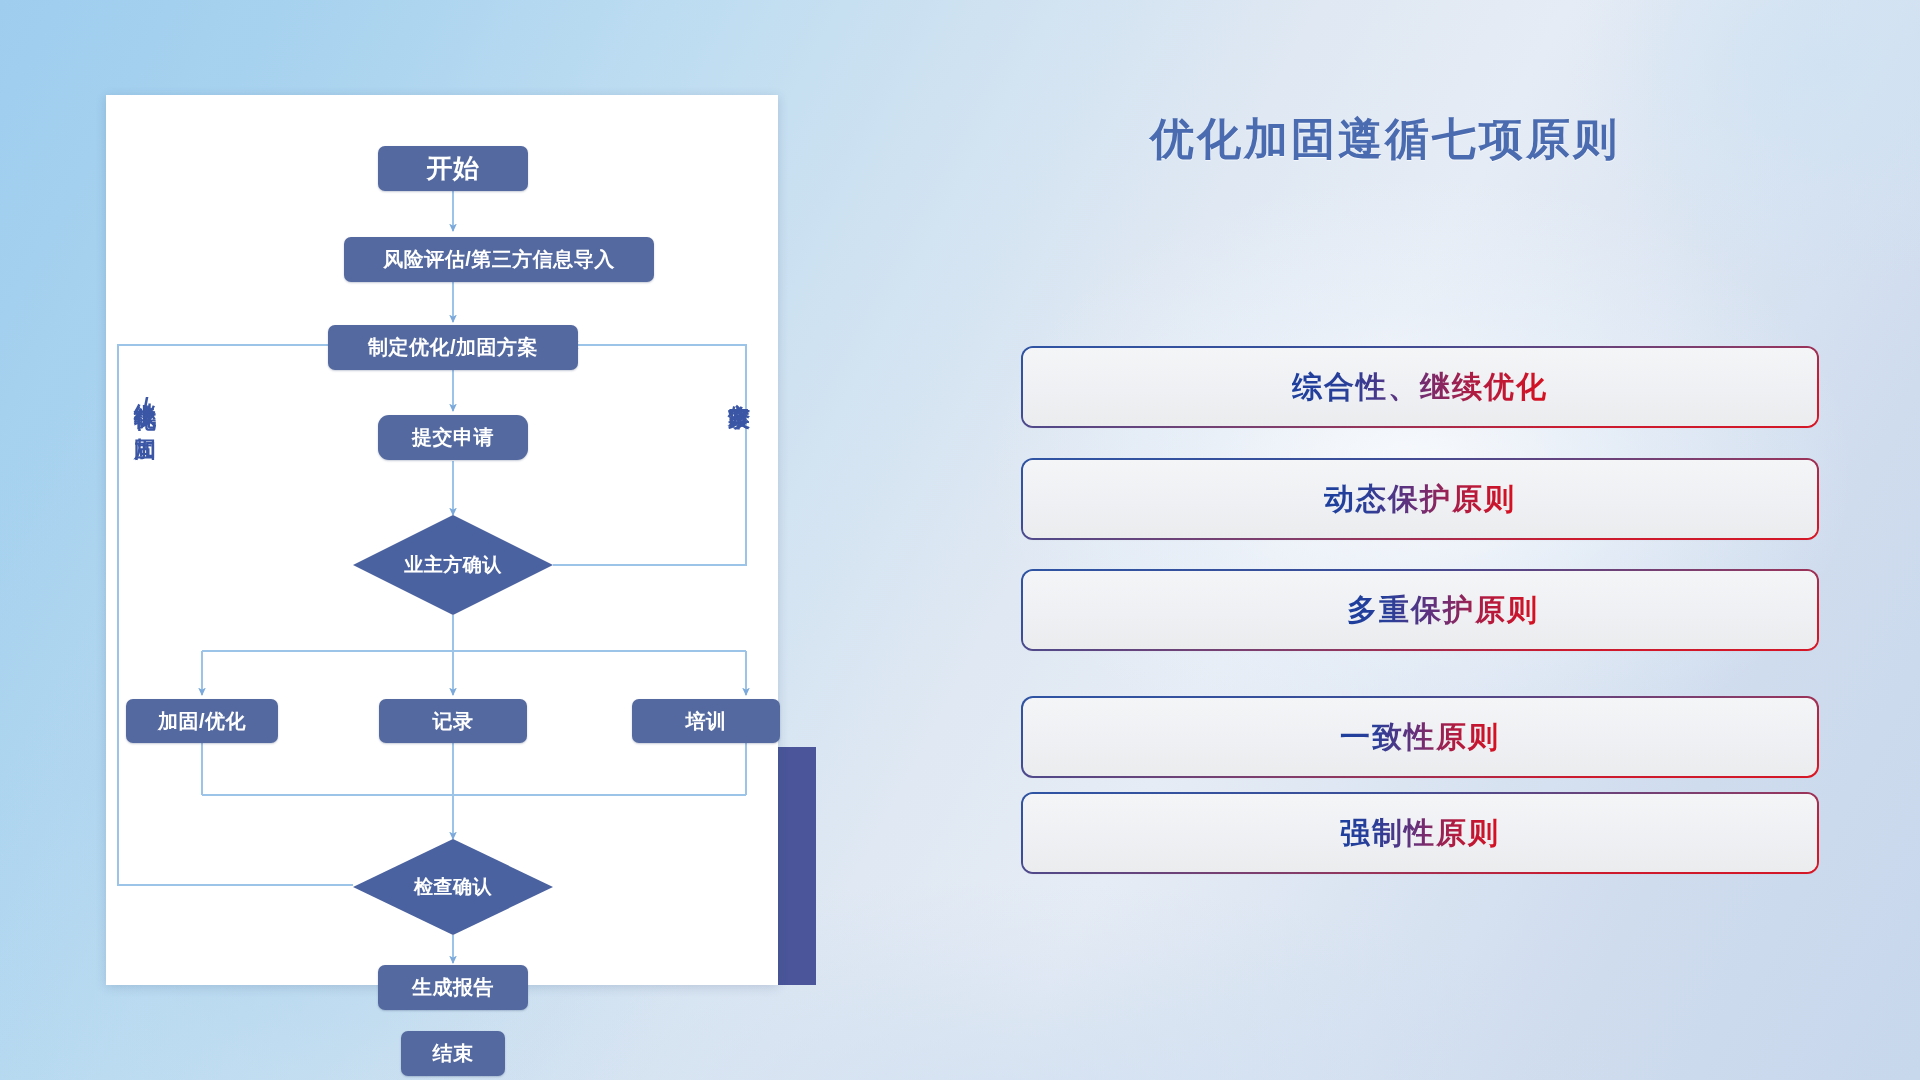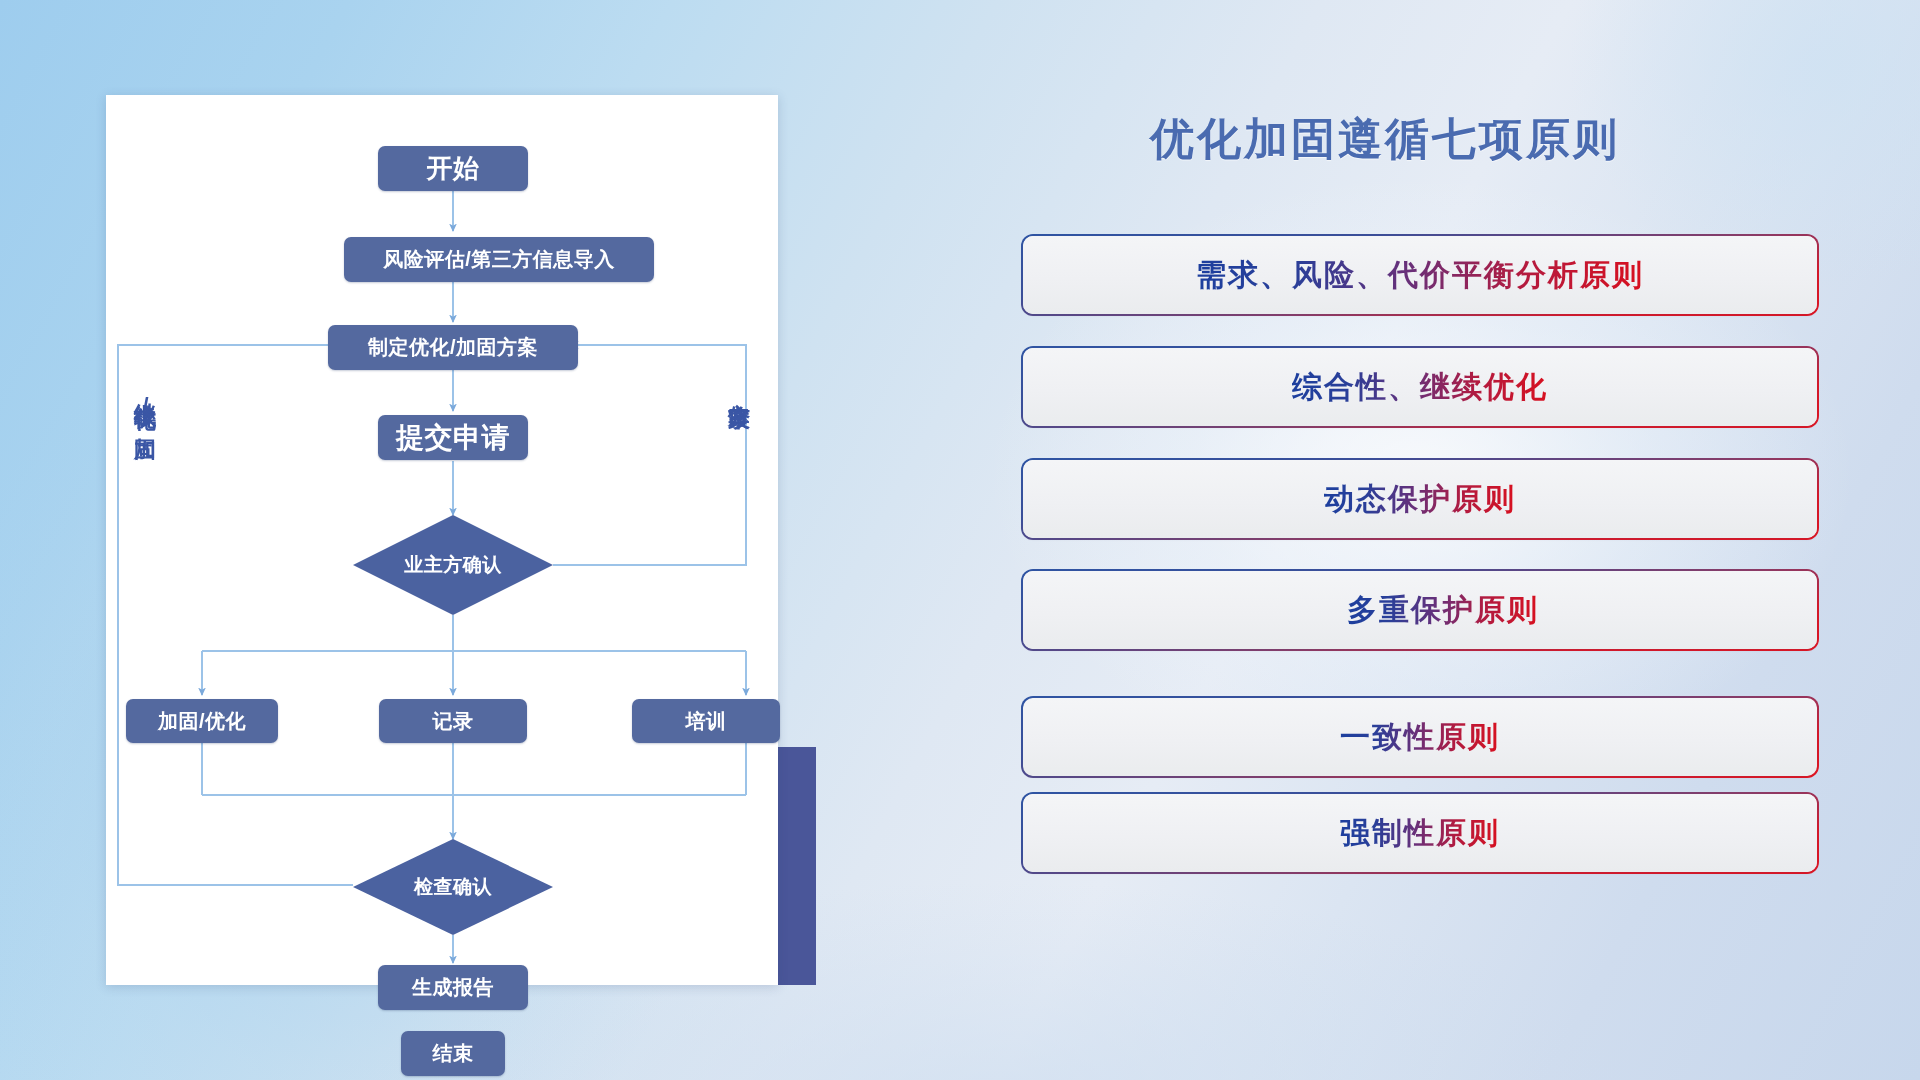--- a/index.html
+++ b/index.html
@@ -182,21 +182,21 @@
     </div>
 
     <div class="node proc" style="left:192px;top:142px;width:310px;height:45px;font-size:20px;margin-left:46px;">
       <span>风险评估/第三方信息导入</span>
     </div>
 
     <div class="node proc" style="left:222px;top:230px;width:250px;height:45px;font-size:20px;">
       <span>制定优化/加固方案</span>
     </div>
 
-    <div class="node proc" style="left:272px;top:320px;width:150px;height:45px;font-size:28px;">
+    <div class="node proc" style="left:272px;top:320px;width:150px;height:45px;font-size:20px;border-radius:11px;">
       <span>提交申请</span>
     </div>
 
     <div class="node dia" style="left:247px;top:420px;width:200px;height:100px;font-size:19px;">
       <div class="dia-shape"></div>
       <span class="dia-txt">业主方确认</span>
     </div>
 
     <div class="node proc" style="left:20px;top:604px;width:152px;height:44px;font-size:20px;">
       <span>加固/优化</span>
@@ -227,24 +227,20 @@
 
     <div class="vlabel" style="left:622px;top:290px;font-size:22px;">方案修改</div>
 
   </div>
 </div>
 
 <div id="right">
 
   <div id="right-title">优化加固遵循七项原则</div>
 
-  <div class="pbox" style="top:166px;">
-    <div class="pbox-inner"></div>
-    <span class="pbox-label">需求、风险、代价平衡分析原则</span>
-  </div>
 
   <div class="pbox" style="top:278px;">
     <div class="pbox-inner"></div>
     <span class="pbox-label">综合性、继续优化</span>
   </div>
 
   <div class="pbox" style="top:390px;">
     <div class="pbox-inner"></div>
     <span class="pbox-label">动态保护原则</span>
   </div>

